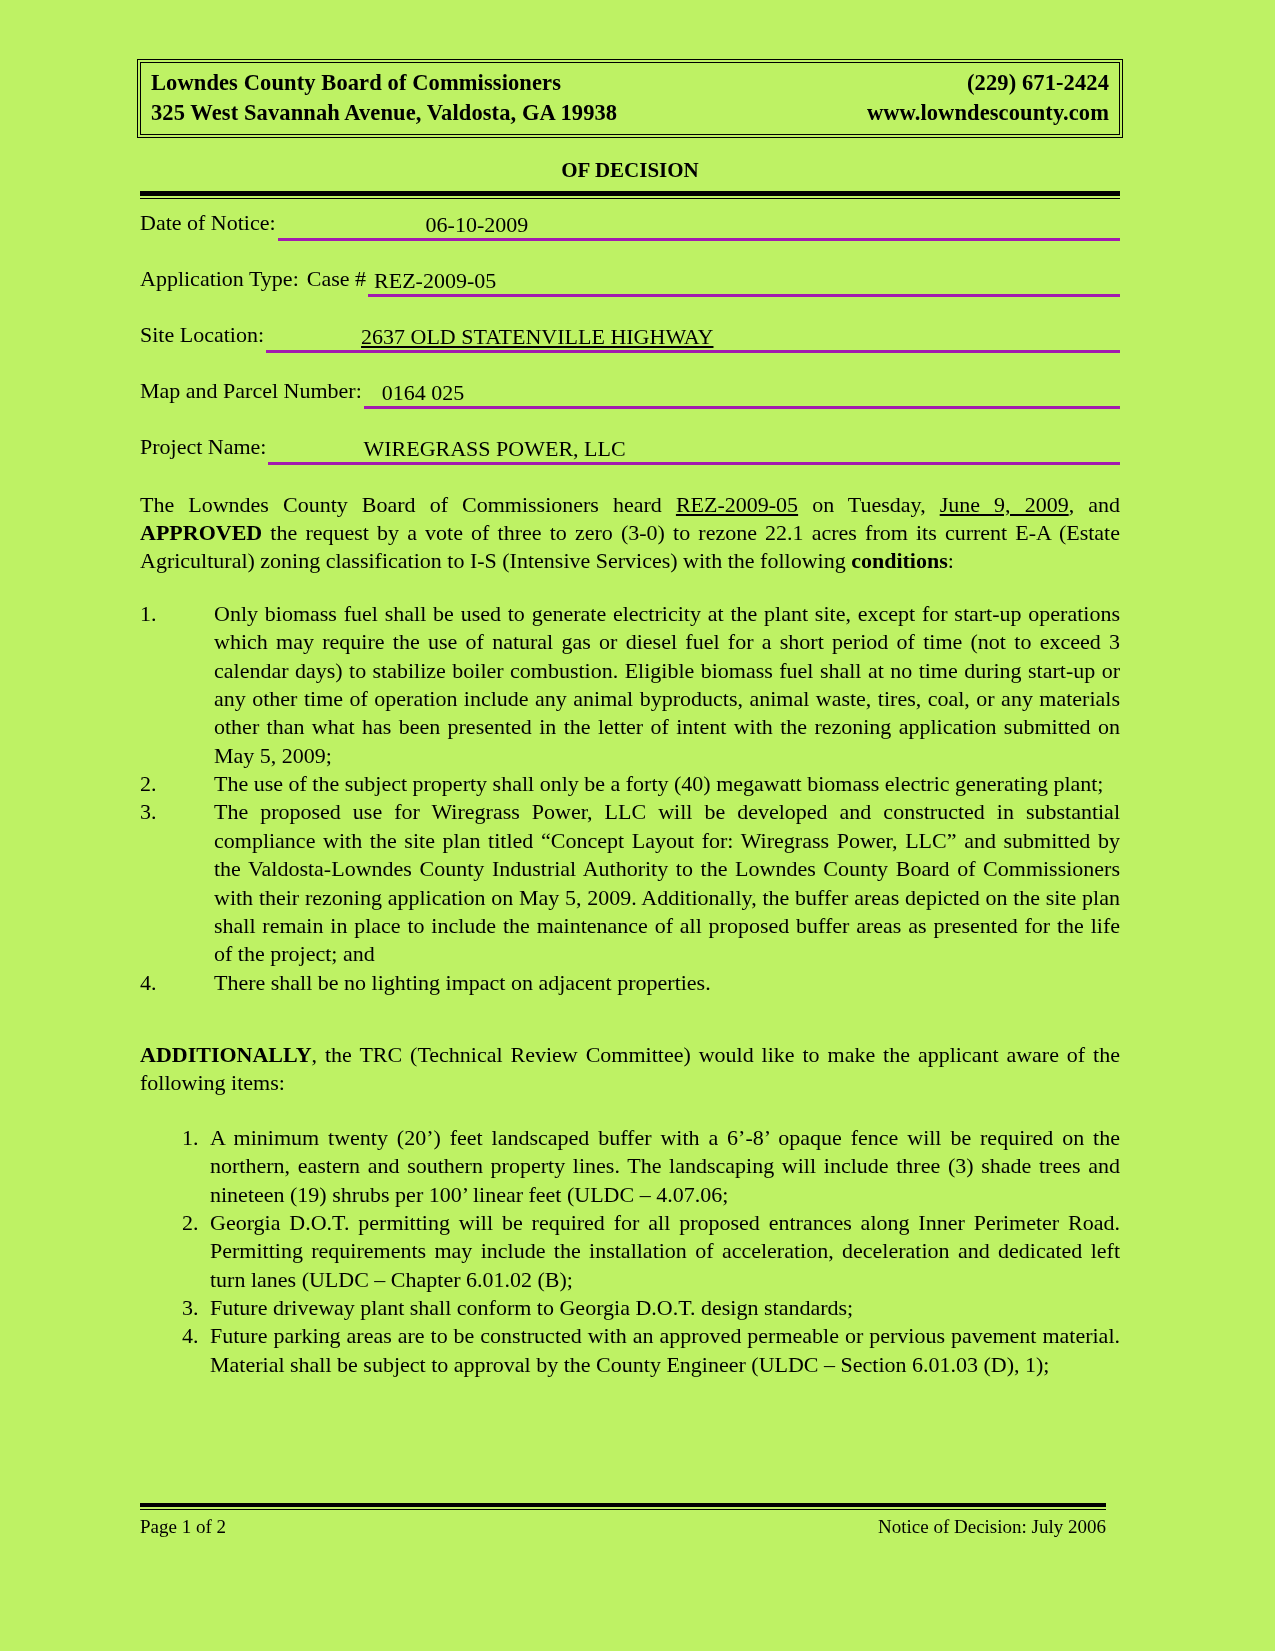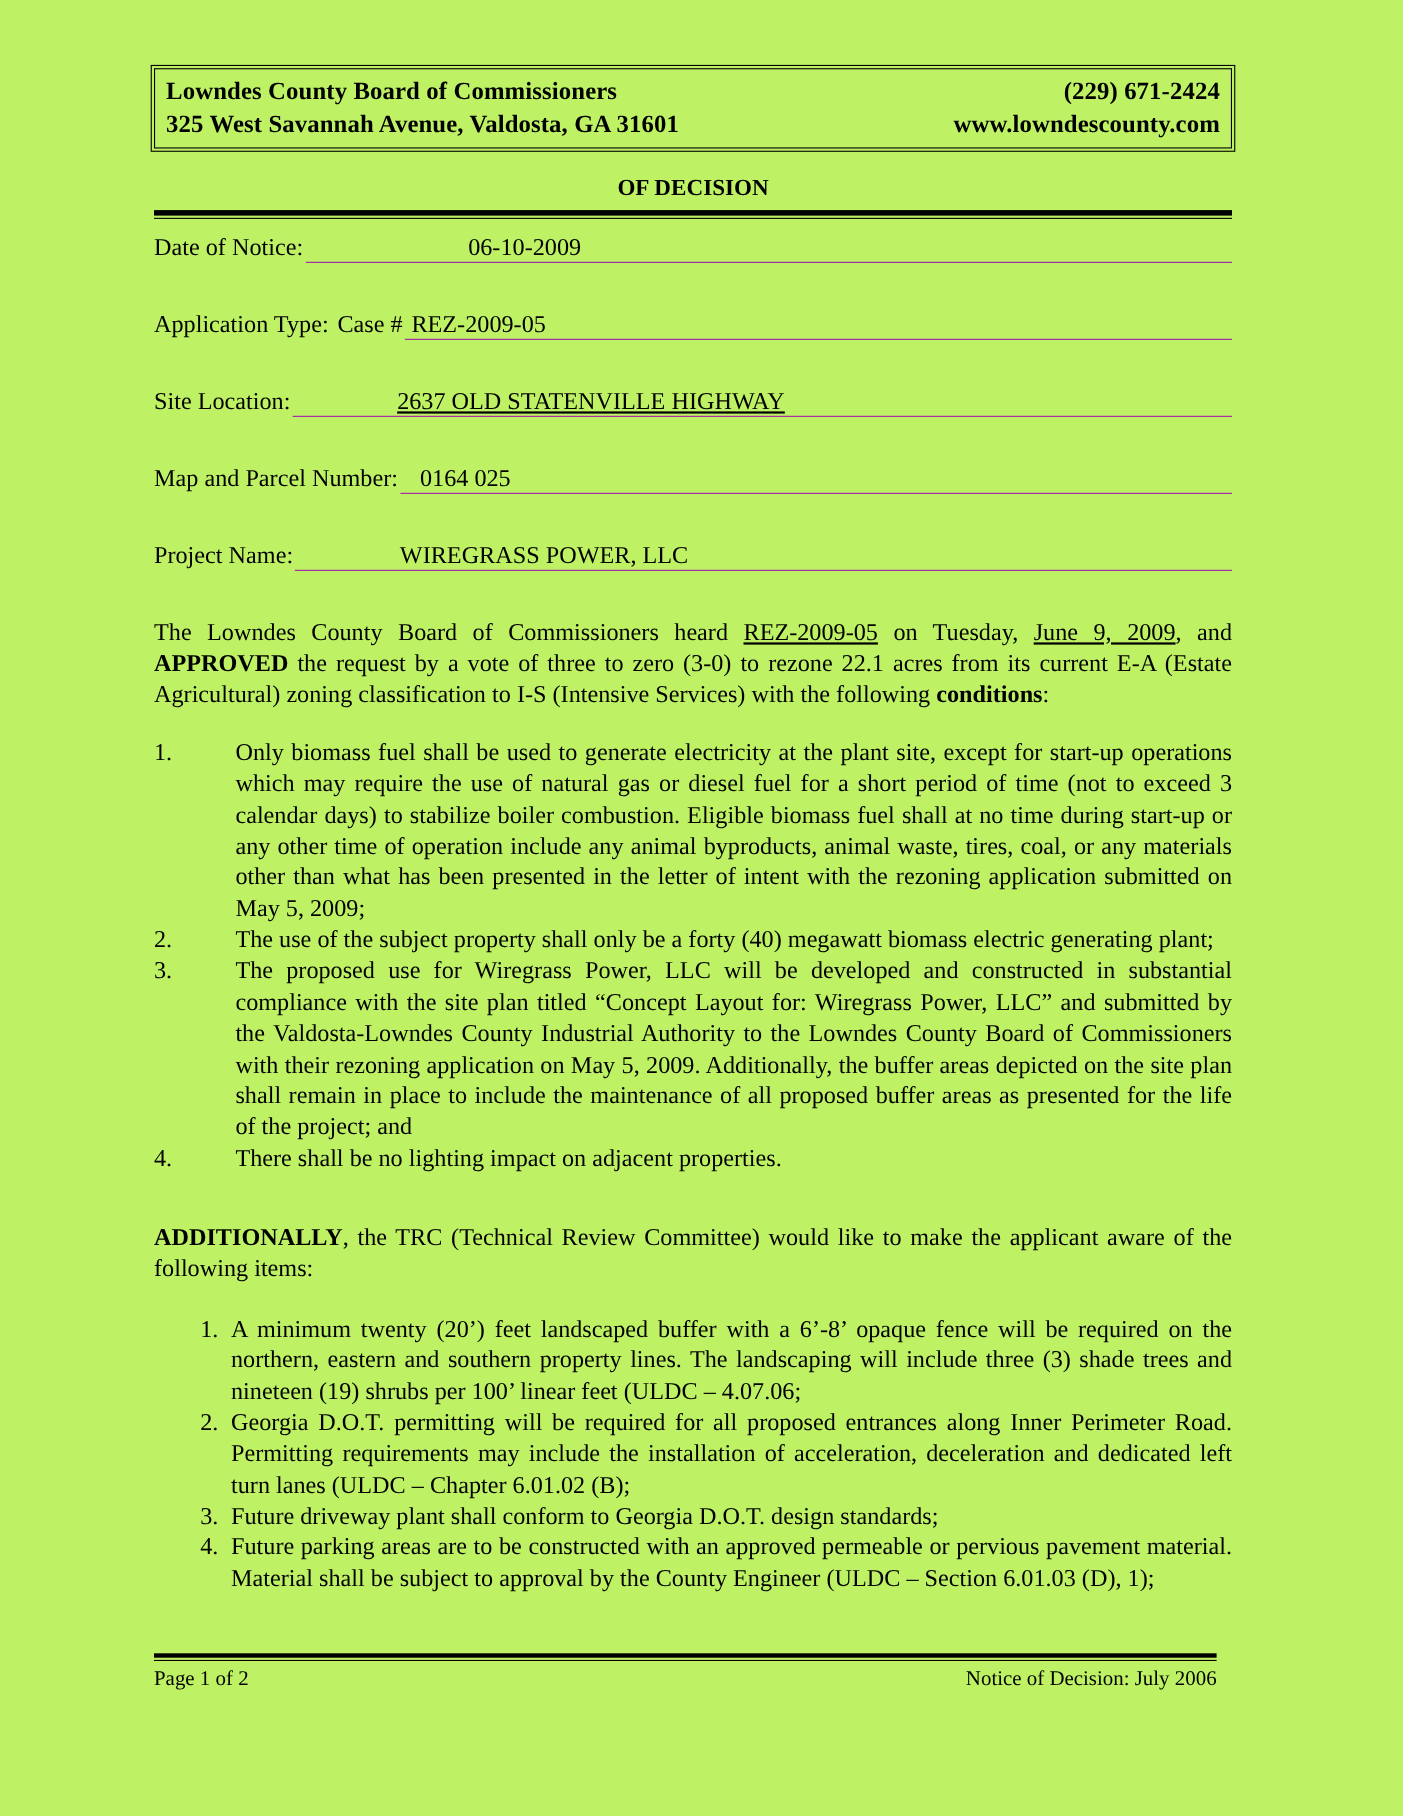--- a/index.html
+++ b/index.html
@@ -55,30 +55,30 @@
     border-bottom: 1px solid #000;
     height: 2px;
     margin-top: 7px;
     margin-bottom: 12px;
   }
 
   
   .fields { margin-bottom: 6px; }
   .field-row {
     display: flex;
-    align-items: center;
+    align-items: flex-start;
     font-size: 22px;
     line-height: 1.05;
-    margin-bottom: 42px;
+    margin-bottom: 26px;
     white-space: nowrap;
   }
   .field-label { flex: none; padding-right: 2px; }
   .field-fill {
     flex: 1 1 auto;
-    border-bottom: 1px solid #a21caf;
+    border-bottom: 3px solid #a21caf;
     position: relative;
     height: 27px;
   }
   .field-fill .val {
     position: absolute;
     bottom: 2px;
     white-space: nowrap;
   }
   .val-date { left: 148px; }
   .val-apptype { left: 93px; }
@@ -152,21 +152,21 @@
 <body>
 
 <div class="page">
 
   <div class="header-box">
     <div class="header-row">
       <span class="header-left">Lowndes County Board of Commissioners</span>
       <span class="header-right">(229) 671-2424</span>
     </div>
     <div class="header-row">
-      <span class="header-left">325 West Savannah Avenue, Valdosta, GA  31601</span>
+      <span class="header-left">325 West Savannah Avenue, Valdosta, GA  19938</span>
       <span class="header-right">www.lowndescounty.com</span>
     </div>
   </div>
 
   <div class="doc-title">
     <div>OF DECISION</div>
   </div>
 
   <div class="rule-thick"></div>
 

